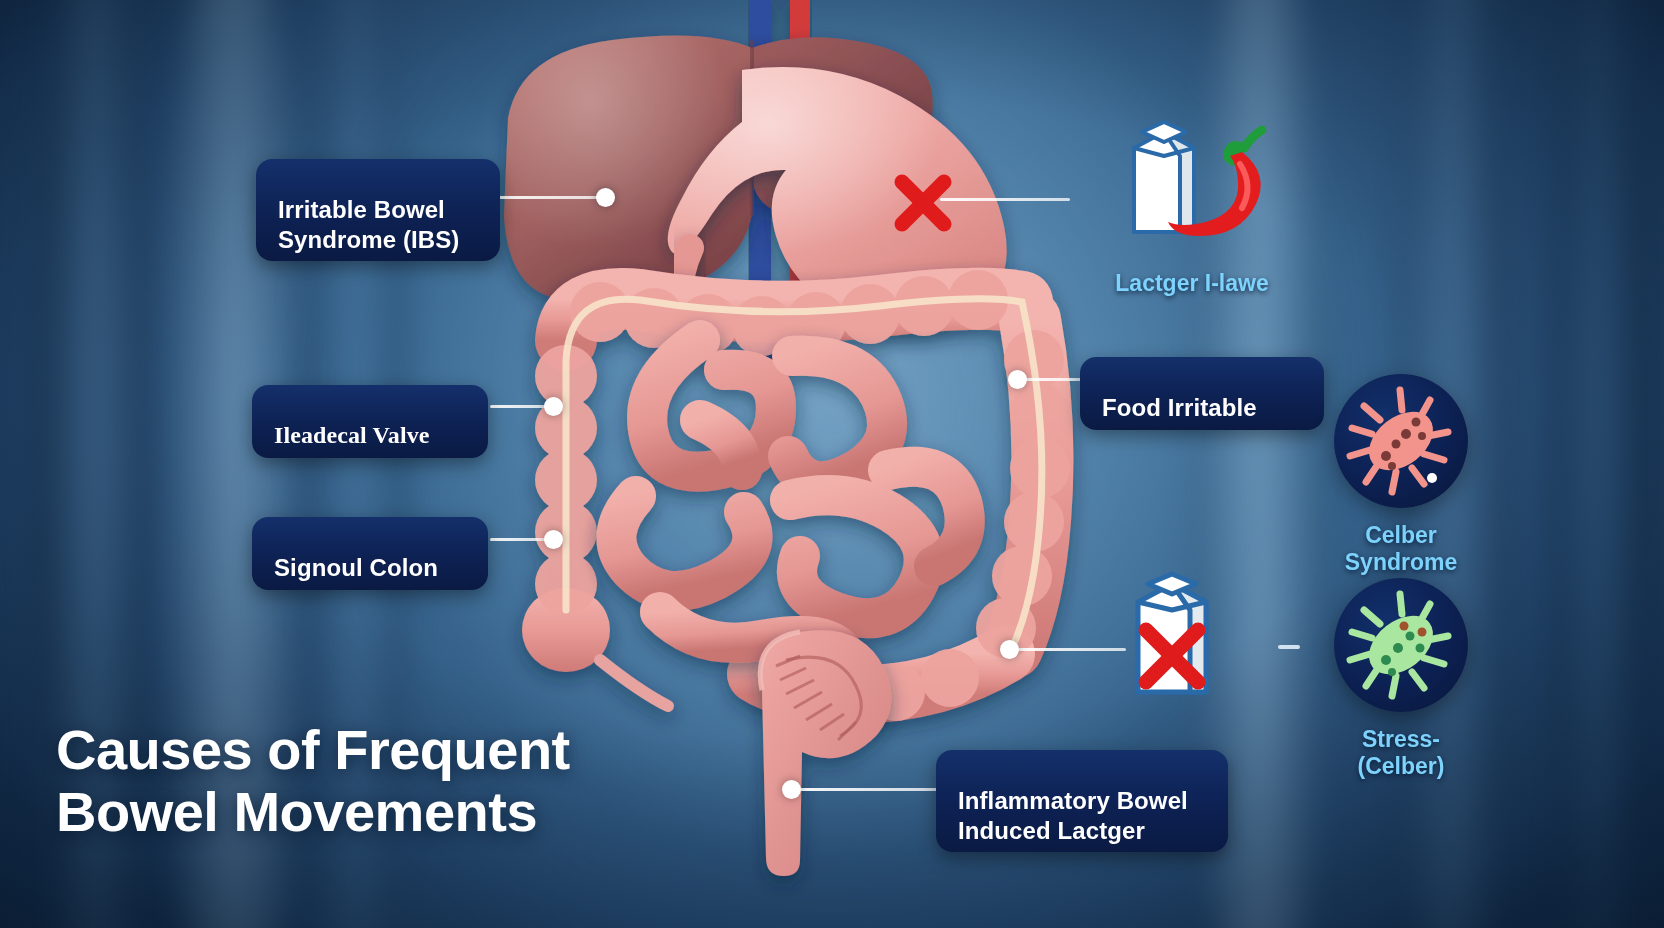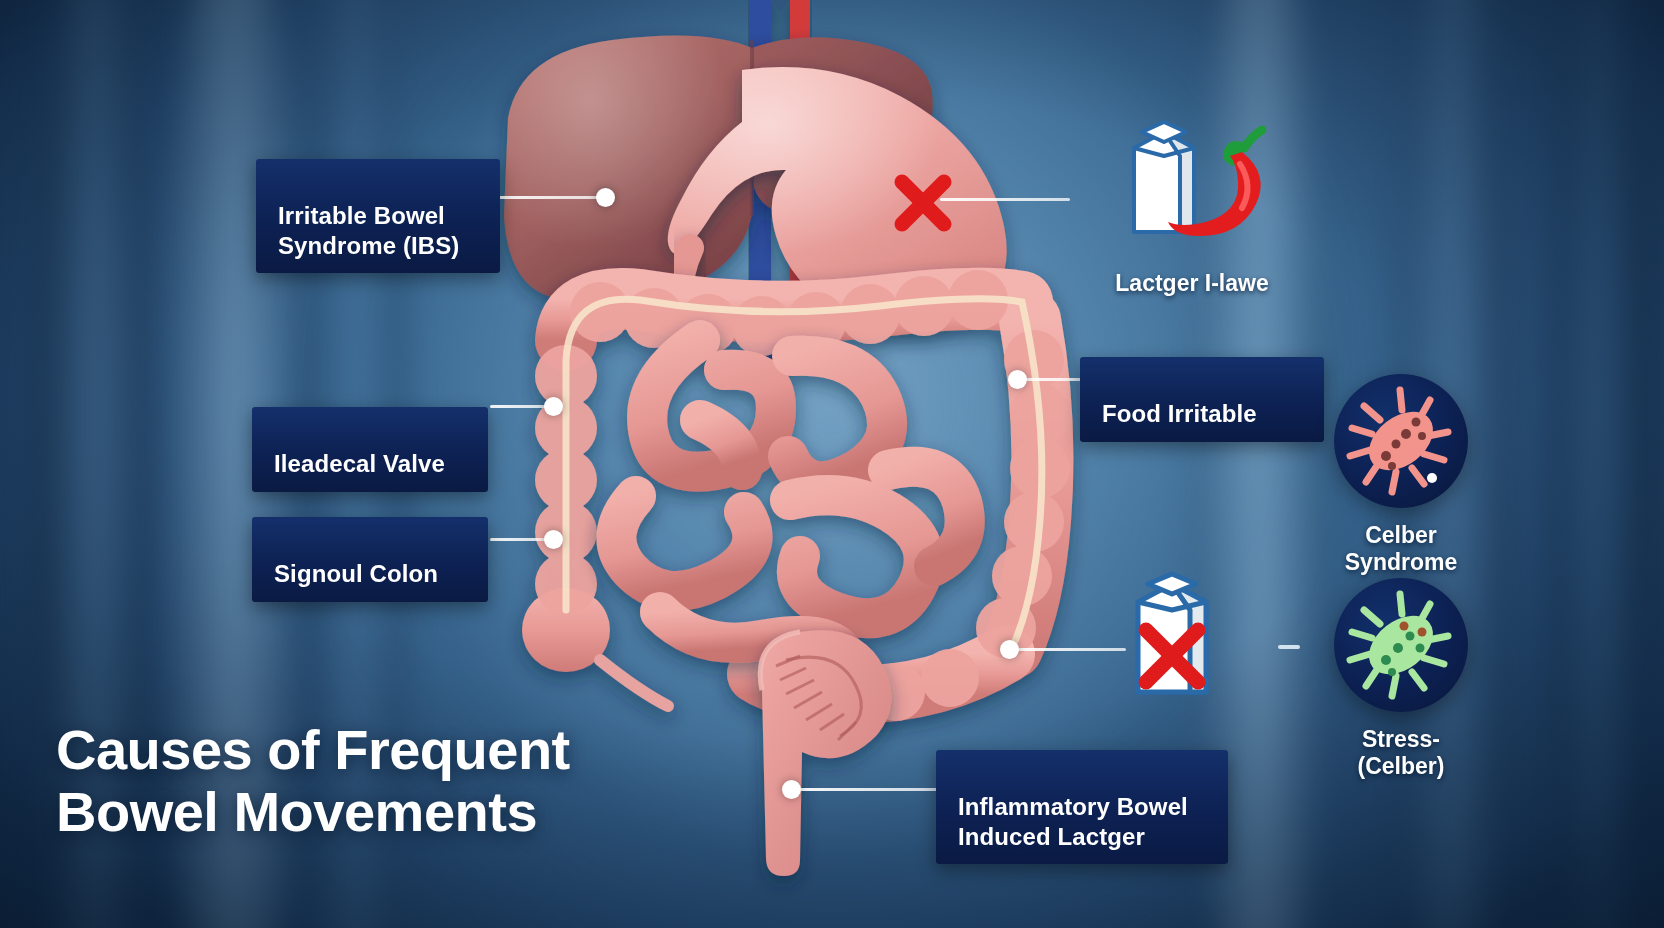--- a/index.html
+++ b/index.html
@@ -64,22 +64,22 @@
   }
 
   
   .anatomy { position: absolute; left: 0; top: 0; width: 1664px; height: 928px; }
 
   
   .callout {
     position: absolute;
     background: linear-gradient(180deg, #14306b 0%, #0d2153 55%, #0a1a43 100%);
     color: #ffffff;
-    border-radius: 3px;
-    padding: 13px 22px;
+    border-radius: 16px;
+    padding: 7px 22px;
     font-size: 24px;
     font-weight: bold;
     line-height: 1.22;
     letter-spacing: .1px;
     box-shadow: 0 6px 18px rgba(0,0,0,.38);
     white-space: pre-line;
     z-index: 6;
   }
   .callout.right-side { }
 
@@ -113,21 +113,21 @@
     width: 134px; height: 134px;
     border-radius: 50%;
     background: radial-gradient(circle at 38% 32%, #12306b 0%, #0c2052 55%, #081738 100%);
     box-shadow: 0 6px 20px rgba(0,0,0,.35);
     margin: 0 auto;
     position: relative;
     overflow: hidden;
   }
   .icon-caption {
     margin-top: 14px;
-    color: #ffffff;
+    color: #7dd3fc;
     font-size: 23px;
     font-weight: bold;
     line-height: 1.17;
     white-space: pre-line;
     text-shadow: 0 2px 5px rgba(0,20,45,.75);
   }
   .icon-plain { position: absolute; z-index: 6; text-align: center; }
 
   
   .title {
@@ -328,21 +328,21 @@
   <div class="leader" style="left:800px; top:788px; width:140px;"></div>
   <div class="dot" style="left:782px; top:780px;"></div>
 
   <div class="dash" style="left:1278px; top:645px;"></div>
 
   <div class="callout" style="left:256px; top:159px; width:200px;">
     <span>Irritable Bowel
 Syndrome (IBS)</span>
   </div>
 
-  <div class="callout" style="left:252px; top:407px; width:192px;">
+  <div class="callout" style="left:252px; top:385px; width:192px;font-family:Liberation Serif, serif;">
     <span>Ileadecal Valve</span>
   </div>
 
   <div class="callout" style="left:252px; top:517px; width:192px;">
     <span>Signoul Colon</span>
   </div>
 
   <div class="callout right-side" style="left:1080px; top:357px; width:200px;">
     <span>Food Irritable</span>
   </div>

